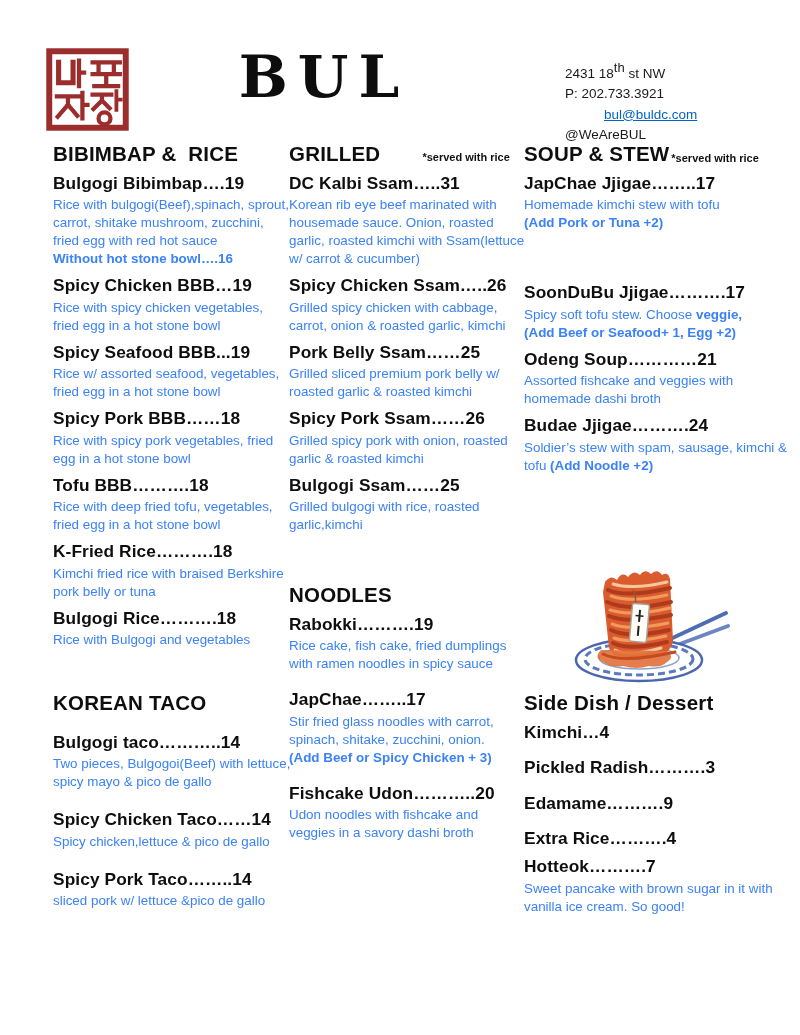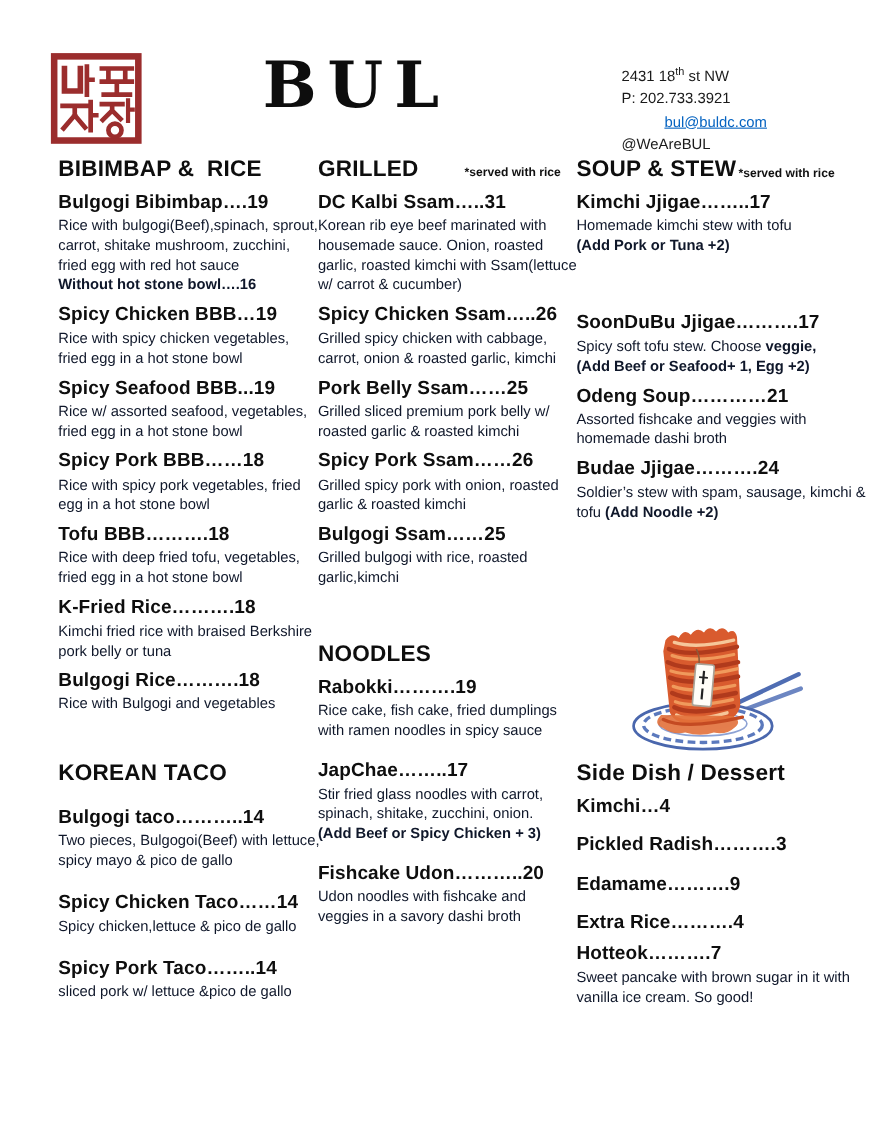--- a/index.html
+++ b/index.html
@@ -12,21 +12,21 @@
 
   
   .logo{position:absolute;left:45px;top:47px;width:85px;height:85px;}
   .brand-title{
     position:absolute;left:0;top:44px;width:648px;margin:0;text-align:center;
     font-family:"DejaVu Serif","Liberation Serif",serif;
     font-size:58px;font-weight:700;letter-spacing:10px;line-height:1.15;color:#0d0d0d;
   }
   .contact{position:absolute;left:565px;top:58px;font-size:13.5px;line-height:1.52;color:#1a1a1a;}
   .contact .line{white-space:pre;}
-  .contact sup{font-size:10px;}
+  .contact sup{font-size:13px;}
   .contact a{color:#0563c1;text-decoration:underline;padding-left:39px;}
 
   
   .section{position:absolute;}
   .section-bibimbap-rice      {left:53px; top:141px; width:238px;}
   .section-grilled            {left:289px;top:141px; width:238px;}
   .section-soup-stew          {left:524px;top:141px; width:266px;}
   .section-noodles            {left:289px;top:582px; width:238px;}
   .section-korean-taco        {left:53px; top:690px; width:238px;}
   .section-side-dish-dessert  {left:524px;top:690px; width:268px;}
@@ -38,21 +38,21 @@
   .sec-title-text{white-space:pre;letter-spacing:0.2px;}
   .sec-note{font-size:11px;font-weight:600;color:#111;letter-spacing:0;}
   .section-grilled .sec-note{margin-left:42px;}
   .section-soup-stew .sec-note{margin-left:2px;position:relative;top:1px;}
 
   .menu-item{margin:0 0 7px 0;}
   .item-name{
     margin:6px 0 2px 0;font-size:17.3px;font-weight:700;line-height:1.25;color:#0e0e0e;
     letter-spacing:0.1px;white-space:pre;
   }
-  .item-desc{margin:0;font-size:13.4px;line-height:1.34;color:#0f172a;}
+  .item-desc{margin:0;font-size:13.4px;line-height:1.34;color:#3b82f6;}
   .seg-bold{font-weight:700;}
 
   
   .section-korean-taco .sec-title{margin-bottom:16px;}
   .section-korean-taco .menu-item{margin-bottom:18px;}
   .section-noodles .menu-item{margin-bottom:16px;}
   .section-side-dish-dessert .menu-item{margin-bottom:14px;}
   .section-side-dish-dessert .menu-item:nth-of-type(4){margin-bottom:1px;}
   .section-soup-stew .menu-item:nth-of-type(2){margin-top:50px;}
 
@@ -184,21 +184,21 @@
           <h3 class="item-name">Fishcake Udon………..20</h3>
           <p class="item-desc"><span>Udon noodles with fishcake and veggies in a savory dashi broth</span></p>
         </div>
       </section>
       <section class="section section-soup-stew">
         <h2 class="sec-title">
           <span class="sec-title-text">SOUP &amp; STEW</span>
           <span class="sec-note">*served with rice</span>
         </h2>
         <div class="menu-item">
-          <h3 class="item-name">Kimchi Jjigae……..17</h3>
+          <h3 class="item-name">JapChae Jjigae……..17</h3>
           <p class="item-desc"><span>Homemade kimchi stew with tofu</span><br><span class="seg-bold">(Add Pork or Tuna +2)</span></p>
         </div>
         <div class="menu-item">
           <h3 class="item-name">SoonDuBu Jjigae……….17</h3>
           <p class="item-desc"><span>Spicy soft tofu stew. Choose </span><span class="seg-bold">veggie,</span><br><span class="seg-bold">(Add Beef or Seafood+ 1,  Egg +2)</span></p>
         </div>
         <div class="menu-item">
           <h3 class="item-name">Odeng Soup…………21</h3>
           <p class="item-desc"><span>Assorted fishcake and veggies with homemade dashi broth</span></p>
         </div>

